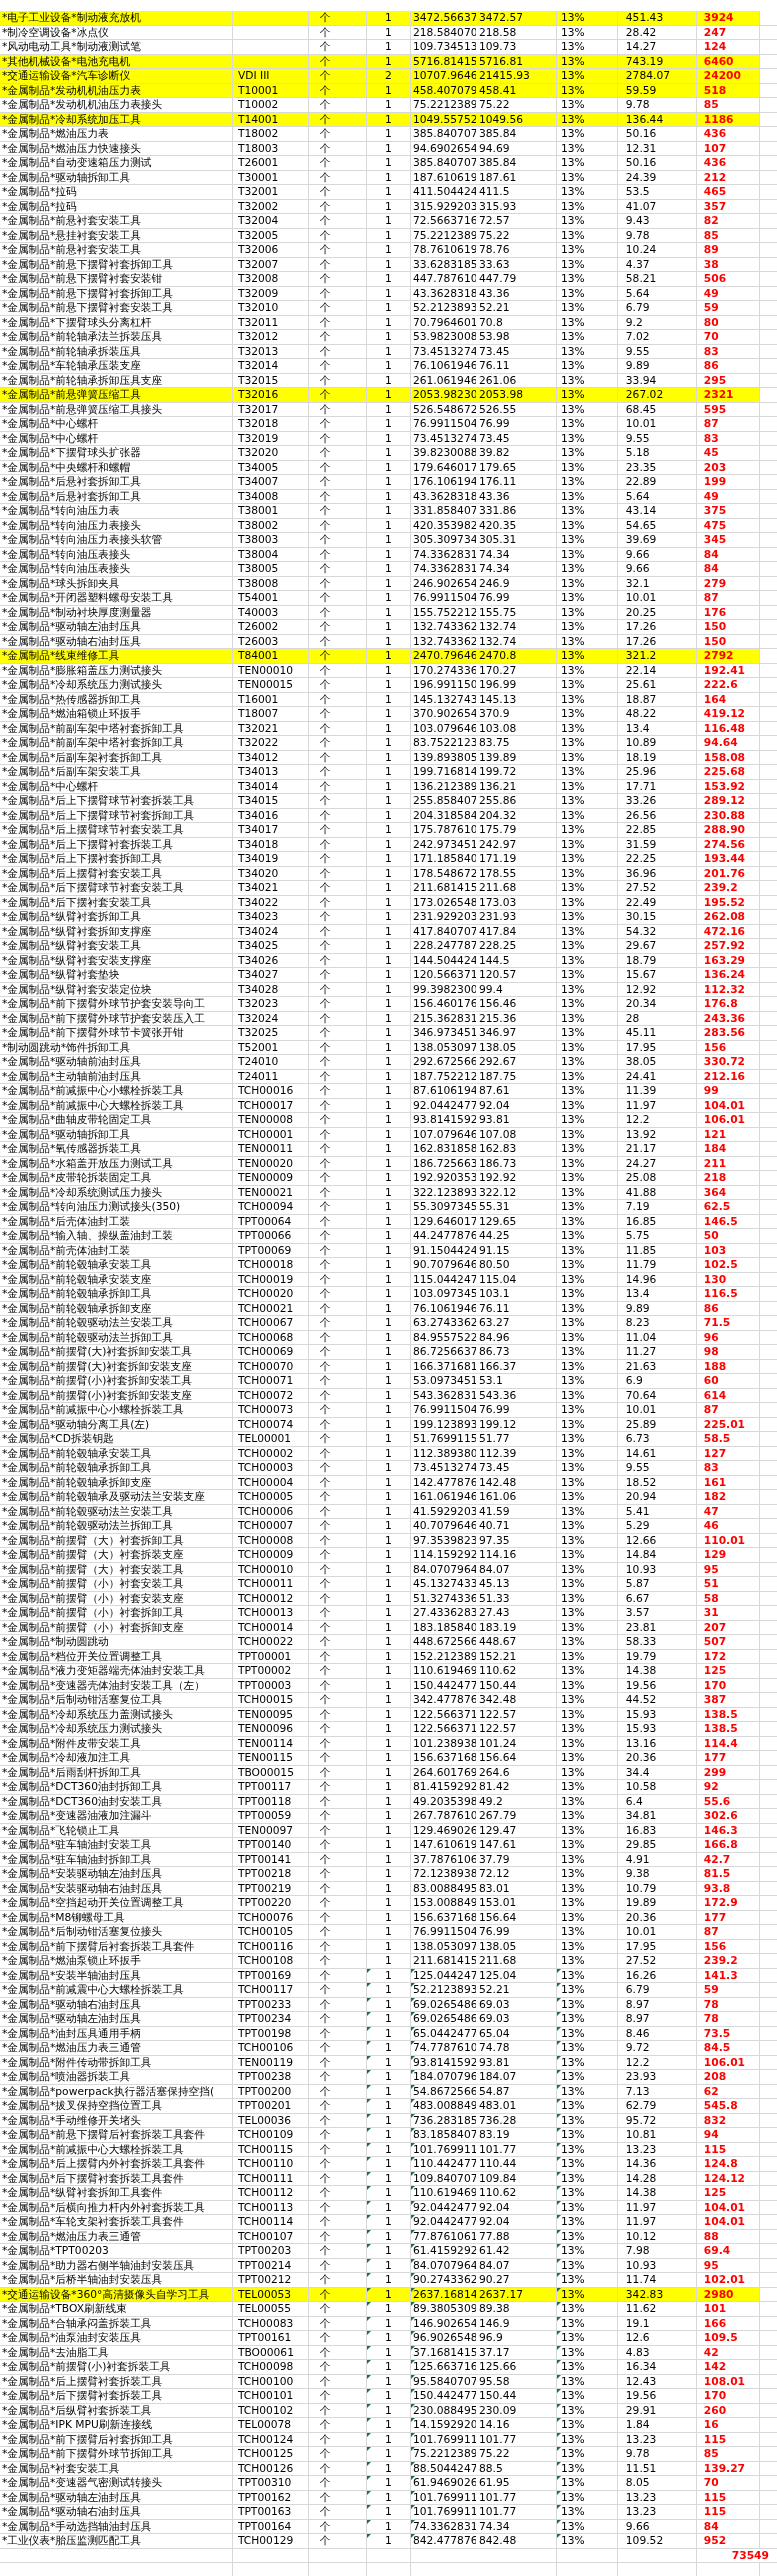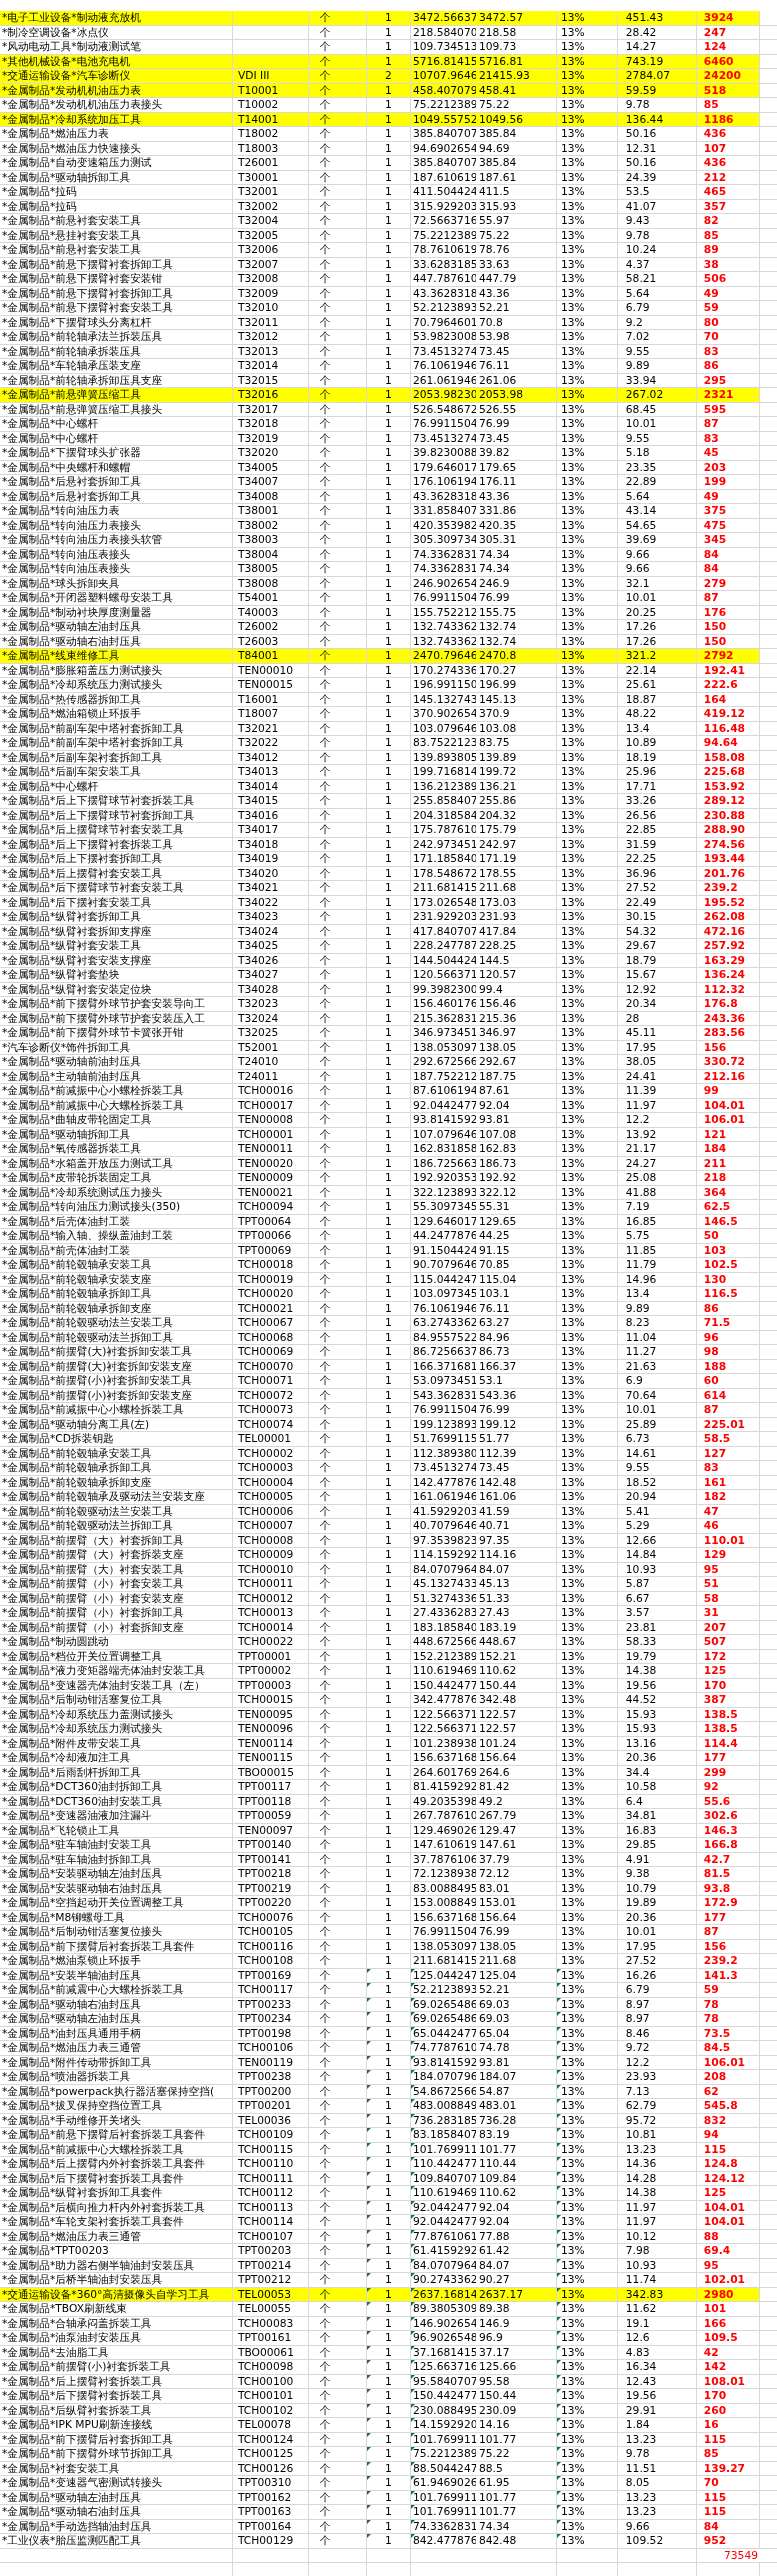--- a/index.html
+++ b/index.html
@@ -19,21 +19,21 @@
   .c0{width:233px;}
   .c1{width:76px;padding-left:4.9px;}
   .c2{width:58px;padding-left:10.7px;}
   .c3{width:44px;text-align:center;padding:0;}
   .c4{width:65px;border-right:none;}
   .c5{width:81px;padding-left:2.9px;}
   .c6{width:61px;padding-left:3.9px;}
   .c7{width:79px;padding-left:7.8px;}
   .c8{width:63px;padding-left:6.8px;color:#ff0000;font-weight:bold;}
   .c9{width:17.5px;border-right:none;padding:0;}
-  .c8w{width:81px;border-right:none;text-align:right;padding:0 20px 0 0;color:#ff0000;font-weight:normal;}
+  .c8w{width:81px;border-right:none;text-align:right;padding:0 9px 0 0;color:#ff0000;font-weight:bold;}
   .row.y .cell{background:#ffff00;}
   .row.y .c9{background:#ffffff;}
   .tri{
     position:absolute;top:0;left:0;width:0;height:0;
     border-top:4.9px solid #1e7145;border-right:4.9px solid transparent;
   }
 </style>
 </head>
 <body>
 
@@ -206,21 +206,21 @@
         <div class="cell c7">41.07</div>
         <div class="cell c8">357</div>
         <div class="cell c9"></div>
       </div>
       <div class="row">
         <div class="cell c0">*金属制品*前悬衬套安装工具</div>
         <div class="cell c1">T32004</div>
         <div class="cell c2">个</div>
         <div class="cell c3">1</div>
         <div class="cell c4">72.56637168</div>
-        <div class="cell c5">55.97</div>
+        <div class="cell c5">72.57</div>
         <div class="cell c6">13%</div>
         <div class="cell c7">9.43</div>
         <div class="cell c8">82</div>
         <div class="cell c9"></div>
       </div>
       <div class="row">
         <div class="cell c0">*金属制品*悬挂衬套安装工具</div>
         <div class="cell c1">T32005</div>
         <div class="cell c2">个</div>
         <div class="cell c3">1</div>
@@ -885,21 +885,21 @@
         <div class="cell c2">个</div>
         <div class="cell c3">1</div>
         <div class="cell c4">346.9734513</div>
         <div class="cell c5">346.97</div>
         <div class="cell c6">13%</div>
         <div class="cell c7">45.11</div>
         <div class="cell c8">283.56</div>
         <div class="cell c9"></div>
       </div>
       <div class="row">
-        <div class="cell c0">*汽车诊断仪*饰件拆卸工具</div>
+        <div class="cell c0">*制动圆跳动*饰件拆卸工具</div>
         <div class="cell c1">T52001</div>
         <div class="cell c2">个</div>
         <div class="cell c3">1</div>
         <div class="cell c4">138.0530973</div>
         <div class="cell c5">138.05</div>
         <div class="cell c6">13%</div>
         <div class="cell c7">17.95</div>
         <div class="cell c8">156</div>
         <div class="cell c9"></div>
       </div>
@@ -1070,21 +1070,21 @@
         <div class="cell c7">11.85</div>
         <div class="cell c8">103</div>
         <div class="cell c9"></div>
       </div>
       <div class="row">
         <div class="cell c0">*金属制品*前轮毂轴承安装工具</div>
         <div class="cell c1">TCH00018</div>
         <div class="cell c2">个</div>
         <div class="cell c3">1</div>
         <div class="cell c4">90.70796460</div>
-        <div class="cell c5">70.85</div>
+        <div class="cell c5">80.50</div>
         <div class="cell c6">13%</div>
         <div class="cell c7">11.79</div>
         <div class="cell c8">102.5</div>
         <div class="cell c9"></div>
       </div>
       <div class="row">
         <div class="cell c0">*金属制品*前轮毂轴承安装支座</div>
         <div class="cell c1">TCH00019</div>
         <div class="cell c2">个</div>
         <div class="cell c3">1</div>

